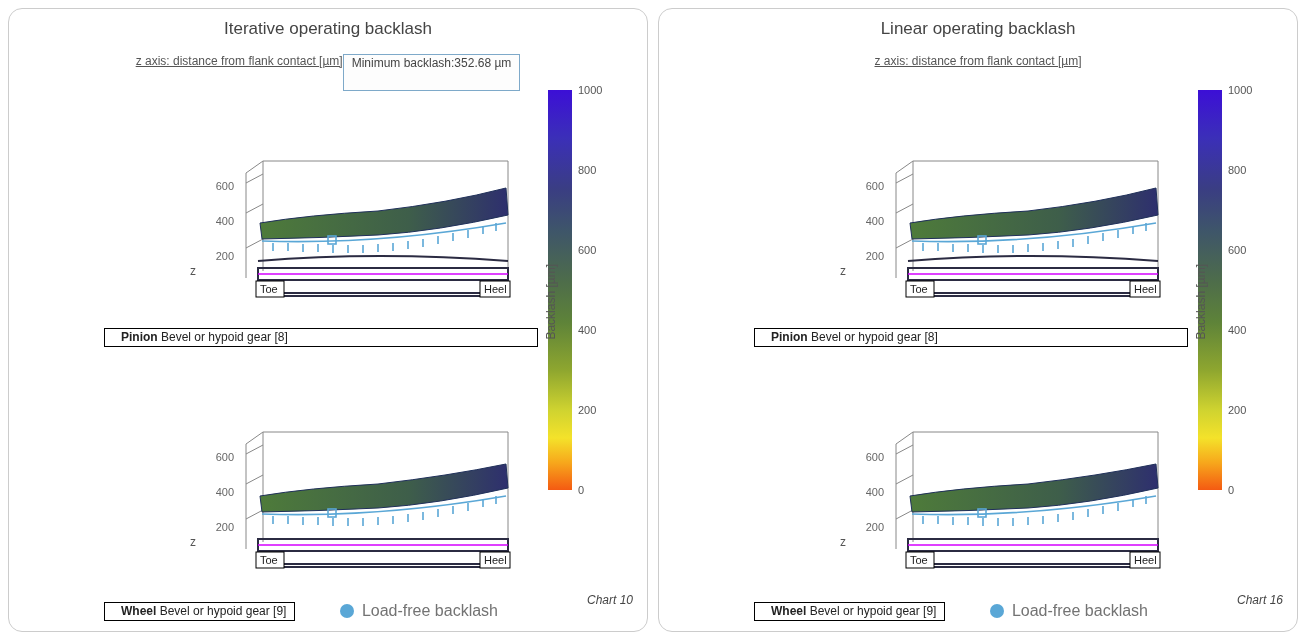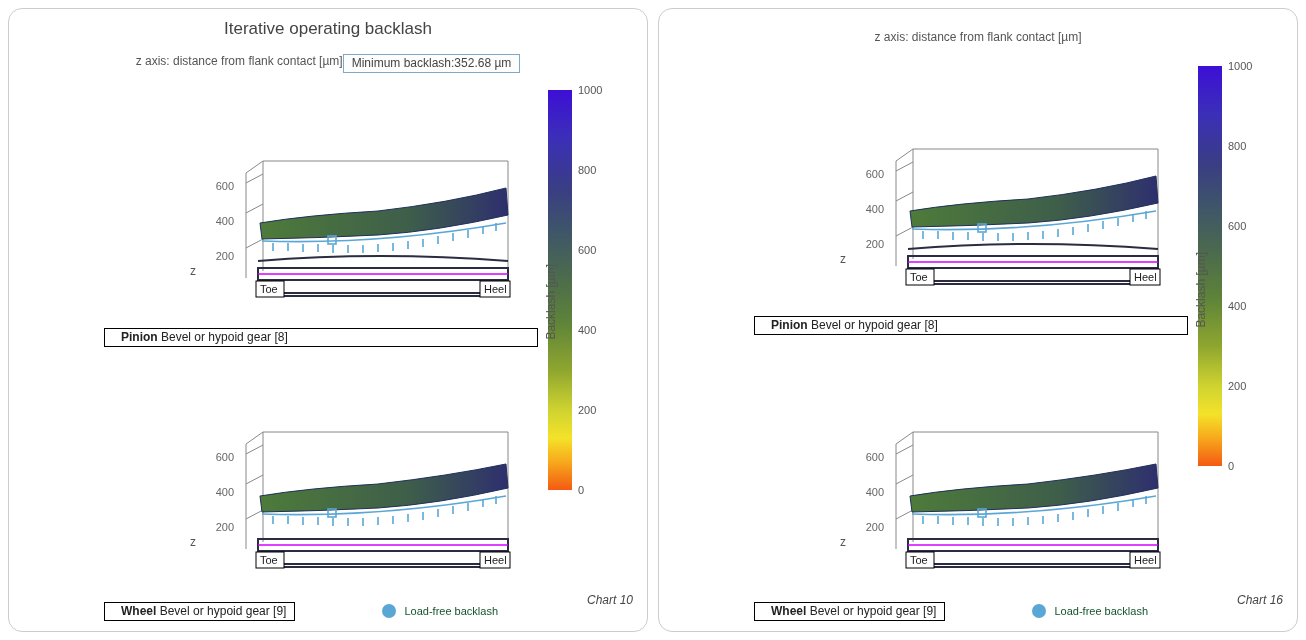--- a/index.html
+++ b/index.html
@@ -15,39 +15,39 @@
   }
   html,body{margin:0;padding:0;background:#fff;color:var(--txt);
     font-family:"Segoe UI",Arial,Helvetica,sans-serif;}
   .stage{display:flex;gap:10px;padding:8px;box-sizing:border-box;width:1306px;height:640px;}
   .panel{flex:1;border:1px solid var(--panel-border);border-radius:14px;
     padding:10px 14px 8px 14px;box-sizing:border-box;position:relative;
     background:#fff;display:flex;flex-direction:column;align-items:center;}
   .title{font-size:17px;font-weight:400;color:#444;margin:0 0 4px 0;}
   .hr{height:1px;background:var(--hr);margin:0 0 10px 0;}
   .subrow{display:flex;align-items:flex-start;justify-content:space-between;height:22px;}
-  .axis-note{font-size:12px;color:#555;white-space:nowrap;}
+  .axis-note{font-size:12px;color:#555;white-space:nowrap;text-decoration:underline;}
   .min-badge{font-size:12px;color:#444;border:1px solid var(--badge-border);
-    padding:1px 8px 2px 8px;background:#fdfdfd;}
+    padding:1px 8px 20px 8px;background:#fdfdfd;}
   .body{flex:1;display:flex;gap:10px;margin-top:14px;min-height:0;}
   .plots{flex:1;display:flex;flex-direction:column;min-width:0;}
   .plot-slot{flex:1;display:flex;flex-direction:column;position:relative;}
   .plot-area{flex:1;display:flex;align-items:flex-end;position:relative;}
   .zlabel{font-size:12px;color:#555;position:absolute;left:92px;bottom:50px;}
   .ticks{position:absolute;left:96px;bottom:52px;height:140px;width:40px;}
   .ticks span{position:absolute;right:0;font-size:11px;color:#666;transform:translateY(50%);}
   .plot-svg{display:block;margin-left:130px;}
   .facet-label{display:inline-block;border:1px solid #000;padding:1px 8px 2px 8px;
     font-size:12px;color:#222;margin:0 0 10px 6px;}
   .facet-label b{font-weight:700;margin-left:8px;}
   .legend-row{display:flex;align-items:center;justify-content:flex-start;height:24px;}
   .legend-row .spacer{flex:1;}
   .legend-marker{width:14px;height:14px;border-radius:50%;background:var(--marker);
     display:inline-block;margin-right:8px;}
-  .legend-text{font-size:11px;color:#14532d;margin-right:40px;}
+  .legend-text{font-size:16px;color:#737373;margin-right:40px;}
   .chart-idx{position:absolute;right:14px;bottom:24px;font-size:12px;font-style:italic;color:#444;}
 
   
   .cbar-wrap{width:70px;display:flex;flex-direction:column;align-items:flex-start;padding-top:0;}
   .cbar-box{display:flex;height:400px;}
   .cbar{width:24px;height:400px;position:relative;
     background:linear-gradient(to bottom,
       #3c0fd6 0%, #3b2fb8 12%, #3a3e82 25%, #3e556a 35%,
       #4e6d4a 48%, #5e8339 58%, #8ea62f 70%, #cfd330 80%,
       #f4e22a 87%, #f7a91c 93%, #f45a12 100%);}
@@ -188,20 +188,21 @@
             </div>
           </div>
         </div>
         <span class="cbar-label">Backlash [µm]</span>
       </div>
     </div>
     <span class="chart-idx">Chart 10</span>
   </div>
 
   <div class="panel">
+    <div class="title">Linear operating backlash</div>
     <div class="hr"></div>
     <div class="subrow">
       <span class="axis-note">z axis: distance from flank contact [µm]</span>
     </div>
 
     <div class="body">
       <div class="plots">
 
         <div class="plot-slot">
           <div class="plot-area">

